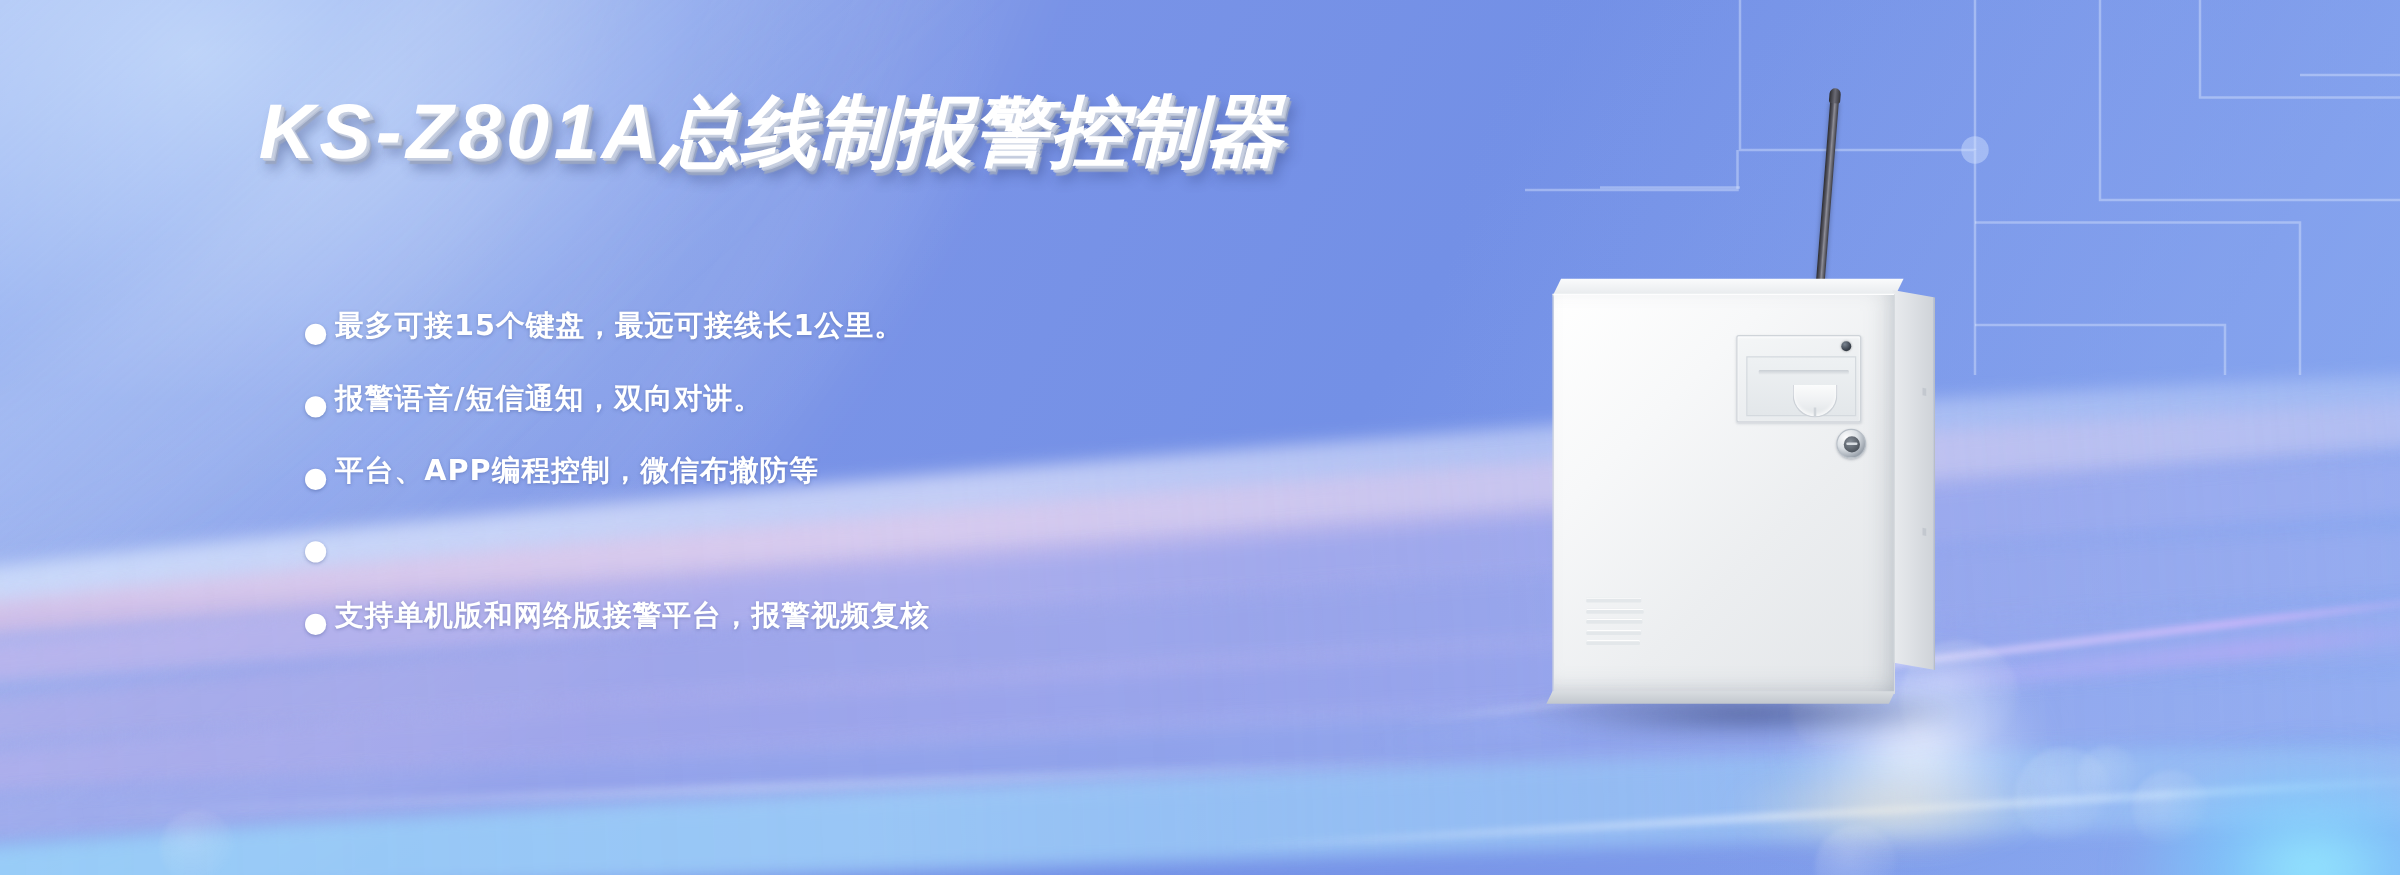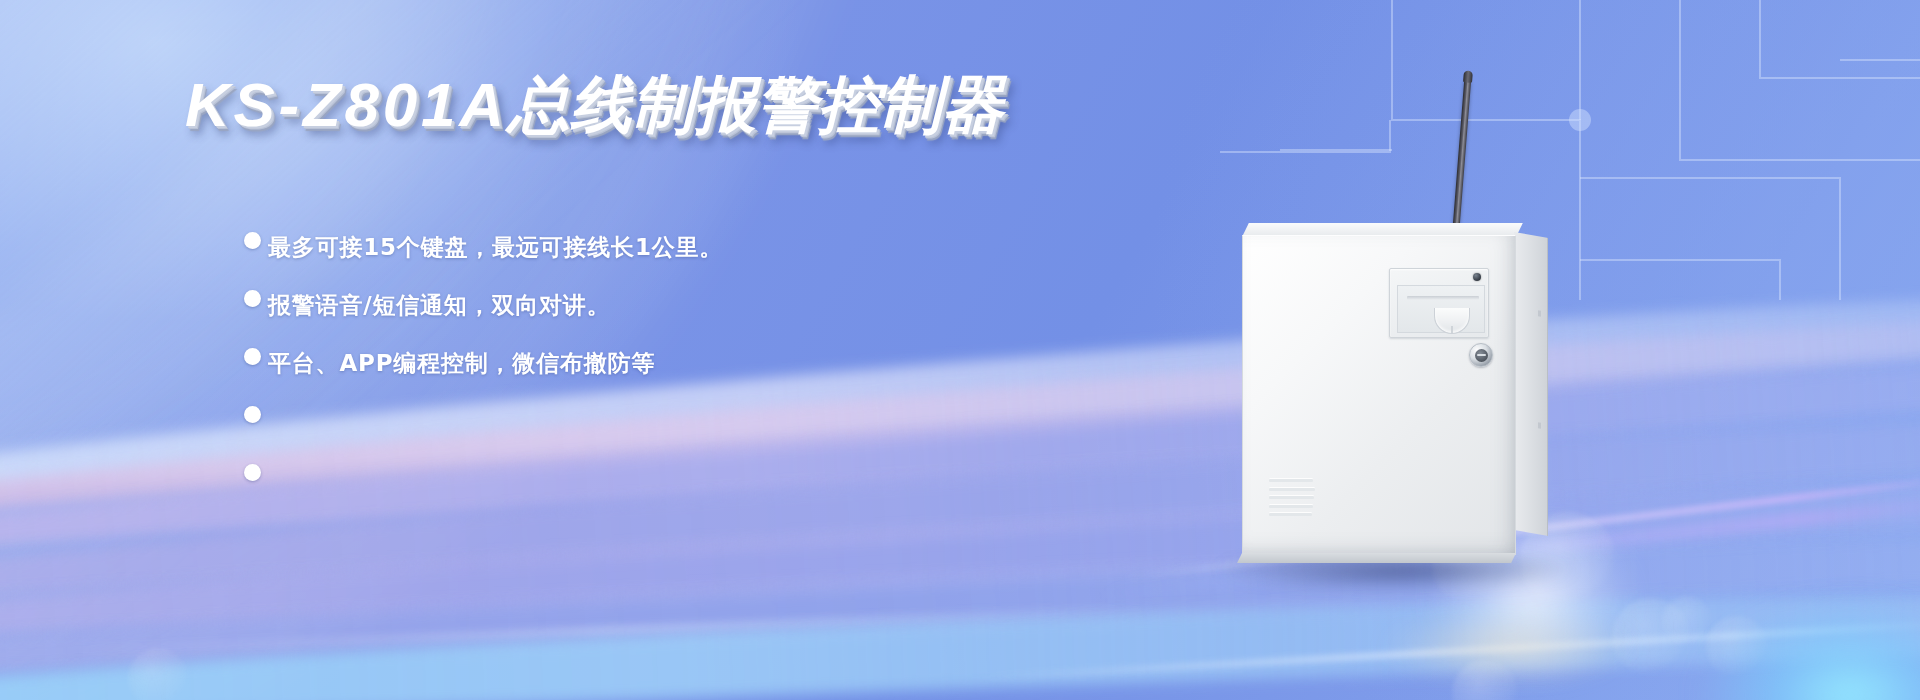--- a/index.html
+++ b/index.html
@@ -98,21 +98,21 @@
      background:radial-gradient(ellipse at center, rgba(255,236,200,.55) 0%, rgba(255,226,190,0) 70%);
      filter:blur(12px); }
 
   
   .traces{ position:absolute; right:0; top:0; width:700px; height:300px; }
   .traces svg{ display:block; width:100%; height:100%; }
 
   
   #title{
     position:absolute;
-    left:185px; top:74px;
+    left:207px; top:74px;
     font-size:62px;
     line-height:1;
     font-weight:700;
     font-style:italic;
     letter-spacing:.02em;
     color:#ffffff;
     white-space:nowrap;
     text-shadow:
       2px 2px 0 #c7cfe0,
       3px 3px 0 #b9c2d6,
@@ -125,21 +125,21 @@
 
   
   #features{
     position:absolute;
     left:244px; top:232px;
     z-index:6;
     list-style:none;
   }
   #features li{
     display:flex;
-    align-items:flex-start;
+    align-items:flex-end;
     height:44px;
     margin-bottom:14px;
     color:#ffffff;
     font-size:23px;
     font-weight:700;
     letter-spacing:.035em;
     white-space:nowrap;
     text-shadow:0 1px 3px rgba(40,60,120,.35);
     font-family:"DejaVu Sans","Liberation Sans",sans-serif;
   }
@@ -358,20 +358,21 @@
     </li>
     <li>
       <span class="dot"></span>
       <span>平台、APP编程控制，微信布撤防等</span>
     </li>
     <li>
       <span class="dot"></span>
     </li>
     <li>
       <span class="dot"></span>
+      <span>支持单机版和网络版接警平台，报警视频复核</span>
     </li>
   </ul>
 
   <div id="product">
     <span class="sr">总线制报警控制器主机</span>
 
     <div class="antenna"></div>
     <div class="ground-shadow"></div>
 
     <div class="box-top"></div>

